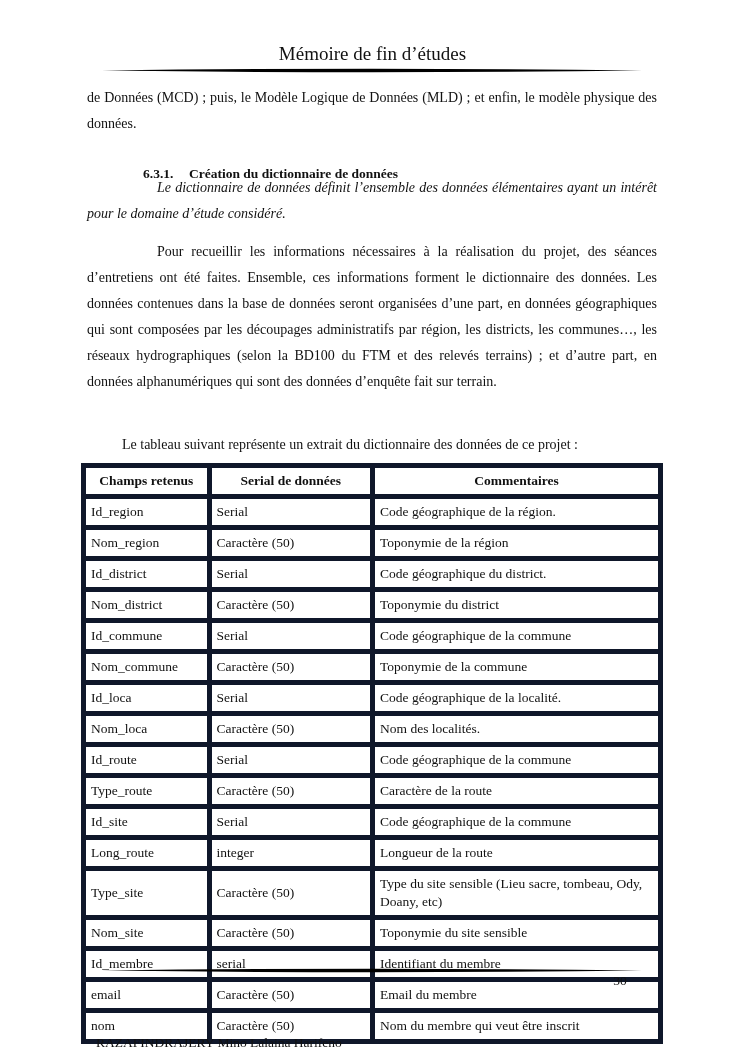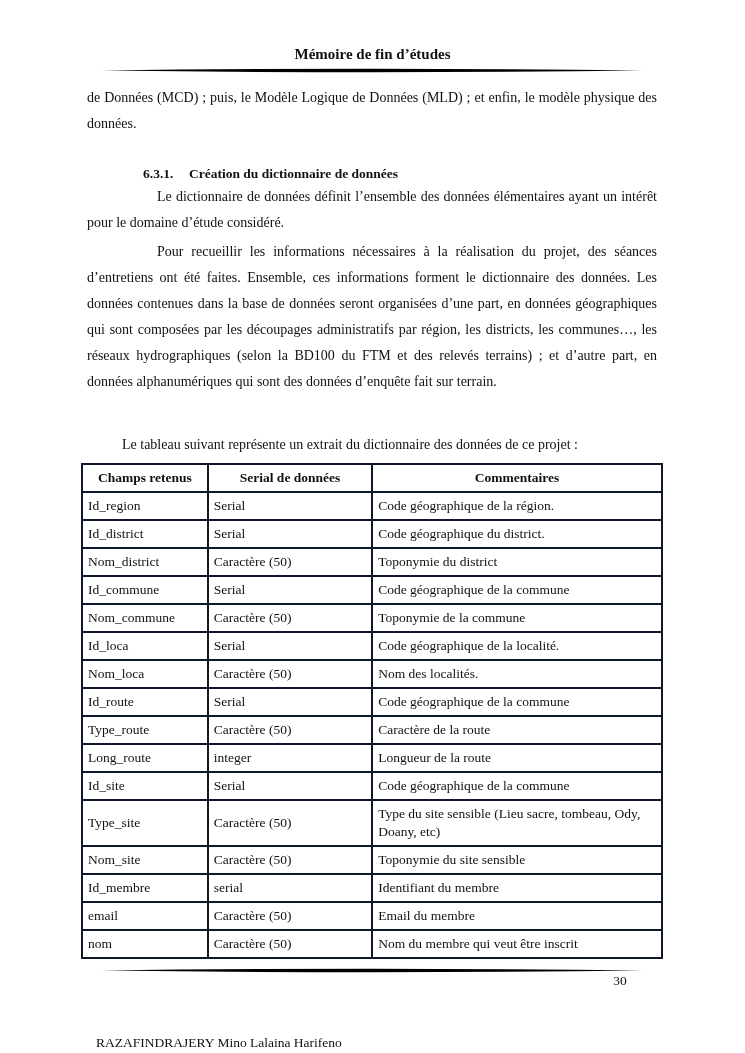--- a/index.html
+++ b/index.html
@@ -20,24 +20,23 @@
       left: 0; top: 0;
       width: 745px;
       height: 1053px;
     }
     .header-title {
       position: absolute;
       top: 44px;
       left: 0;
       width: 745px;
       text-align: center;
-      font-size: 15px;
+      font-size: 19px;
       line-height: 20px;
       color: #111;
-      font-weight: bold;
     }
     .swoosh {
       position: absolute;
       left: 102px;
       width: 540px;
       height: 5px;
     }
     .swoosh svg { display: block; width: 100%; height: 100%; }
     .header-rule { top: 68px; }
     .footer-rule { top: 968px; }
@@ -55,35 +54,35 @@
     .heading {
       position: absolute;
       top: 152px;
       left: 131px;
       font-size: 13.5px;
       font-weight: bold;
       line-height: 20px;
       margin: 12px;
     }
     .heading .num { display: inline-block; width: 46px; }
-    .p2 { top: 184px; text-indent: 70px; }
+    .p2 { top: 175px; text-indent: 70px; font-style: italic; }
     .p3 { top: 239px; text-indent: 70px; }
     .p4 { top: 432px; left: 122px; width: 540px; }
 
     table.dict {
       position: absolute;
       top: 463px;
       left: 81px;
       width: 582px;
       border-collapse: collapse;
       font-size: 13.5px;
       line-height: 18px;
     }
     table.dict th, table.dict td {
-      border: 2px solid #0f172a;
+      border: 5px solid #0f172a;
       padding: 4px 5px 4px 5px;
       vertical-align: middle;
       text-align: left;
       height: 18px;
     }
     table.dict th {
       font-weight: bold;
       text-align: center;
     }
     table.dict col.c1 { width: 126px; }
@@ -142,20 +141,25 @@
         <th>Commentaires</th>
       </tr>
     </thead>
     <tbody id="dict-body">
         <tr>
           <td>Id_region</td>
           <td>Serial</td>
           <td>Code géographique de la région.</td>
         </tr>
         <tr>
+          <td>Nom_region</td>
+          <td>Caractère (50)</td>
+          <td>Toponymie de la région</td>
+        </tr>
+        <tr>
           <td>Id_district</td>
           <td>Serial</td>
           <td>Code géographique du district.</td>
         </tr>
         <tr>
           <td>Nom_district</td>
           <td>Caractère (50)</td>
           <td>Toponymie du district</td>
         </tr>
         <tr>
@@ -180,30 +184,30 @@
         </tr>
         <tr>
           <td>Id_route</td>
           <td>Serial</td>
           <td>Code géographique de la commune</td>
         </tr>
         <tr>
           <td>Type_route</td>
           <td>Caractère (50)</td>
           <td>Caractère de la route</td>
+        </tr>
+        <tr>
+          <td>Id_site</td>
+          <td>Serial</td>
+          <td>Code géographique de la commune</td>
         </tr>
         <tr>
           <td>Long_route</td>
           <td>integer</td>
           <td>Longueur de la route</td>
-        </tr>
-        <tr>
-          <td>Id_site</td>
-          <td>Serial</td>
-          <td>Code géographique de la commune</td>
         </tr>
         <tr>
           <td>Type_site</td>
           <td>Caractère (50)</td>
           <td>Type du site sensible (Lieu sacre, tombeau, Ody, Doany, etc)</td>
         </tr>
         <tr>
           <td>Nom_site</td>
           <td>Caractère (50)</td>
           <td>Toponymie du site sensible</td>

